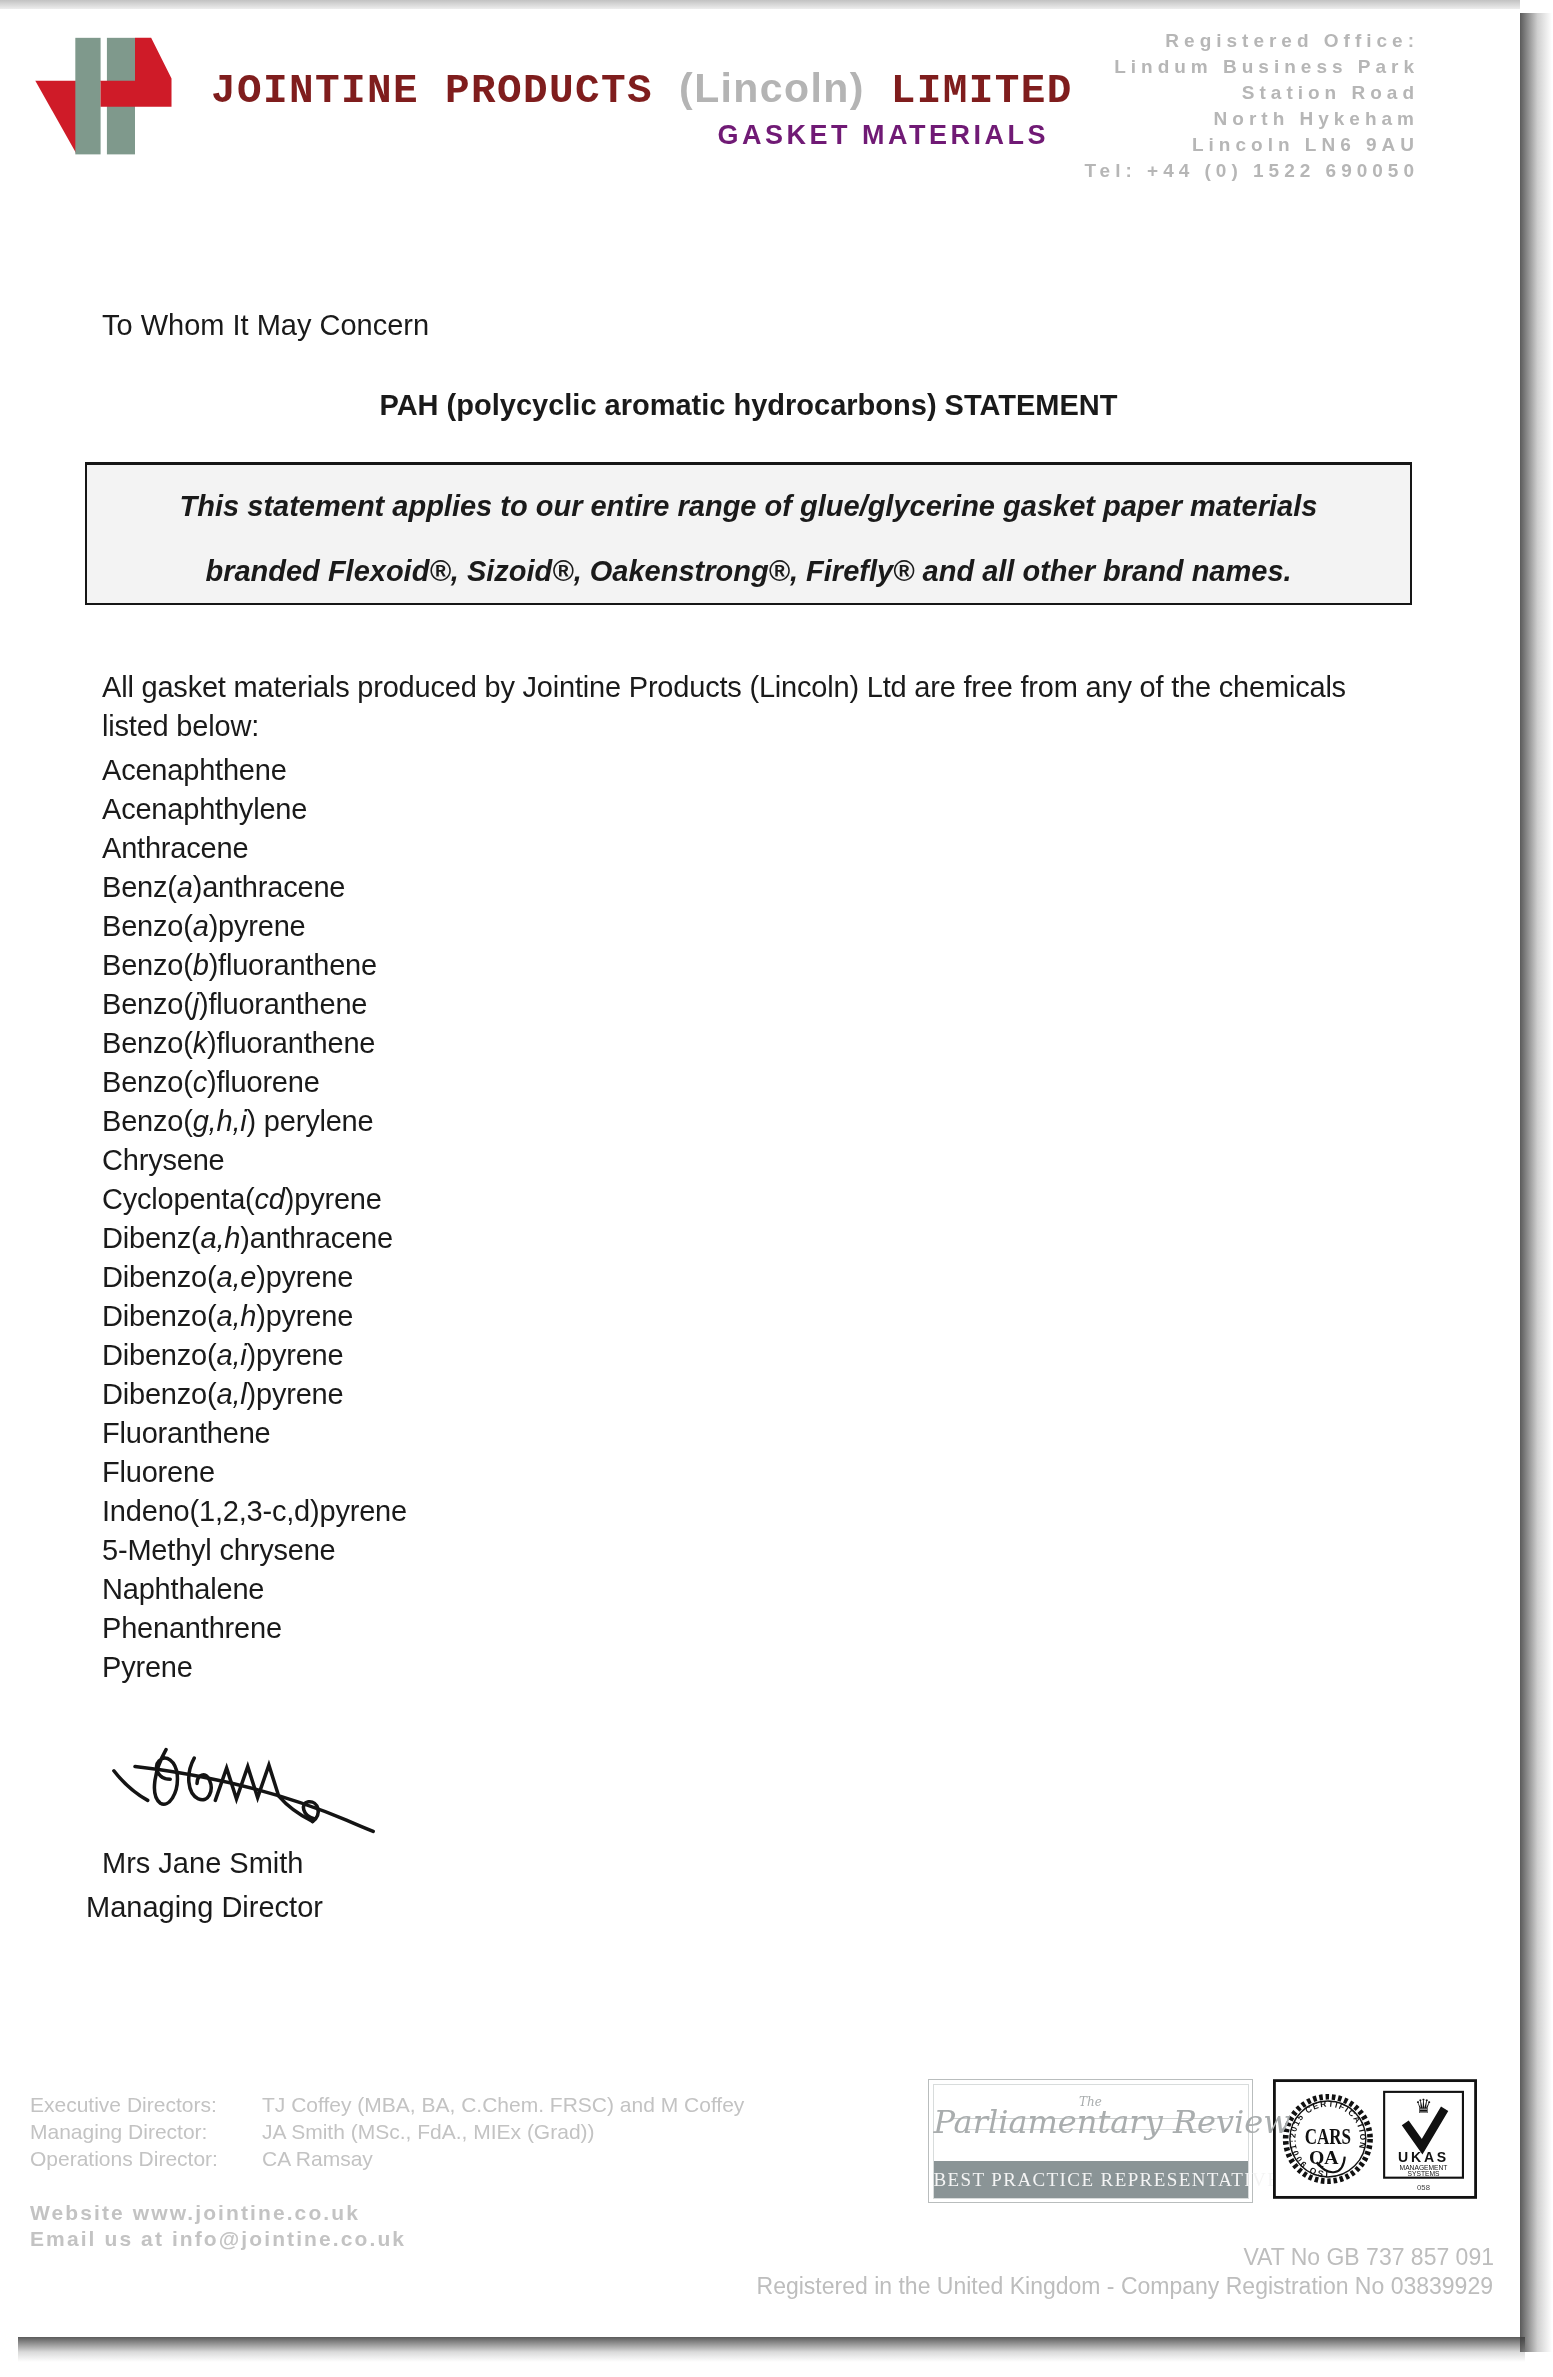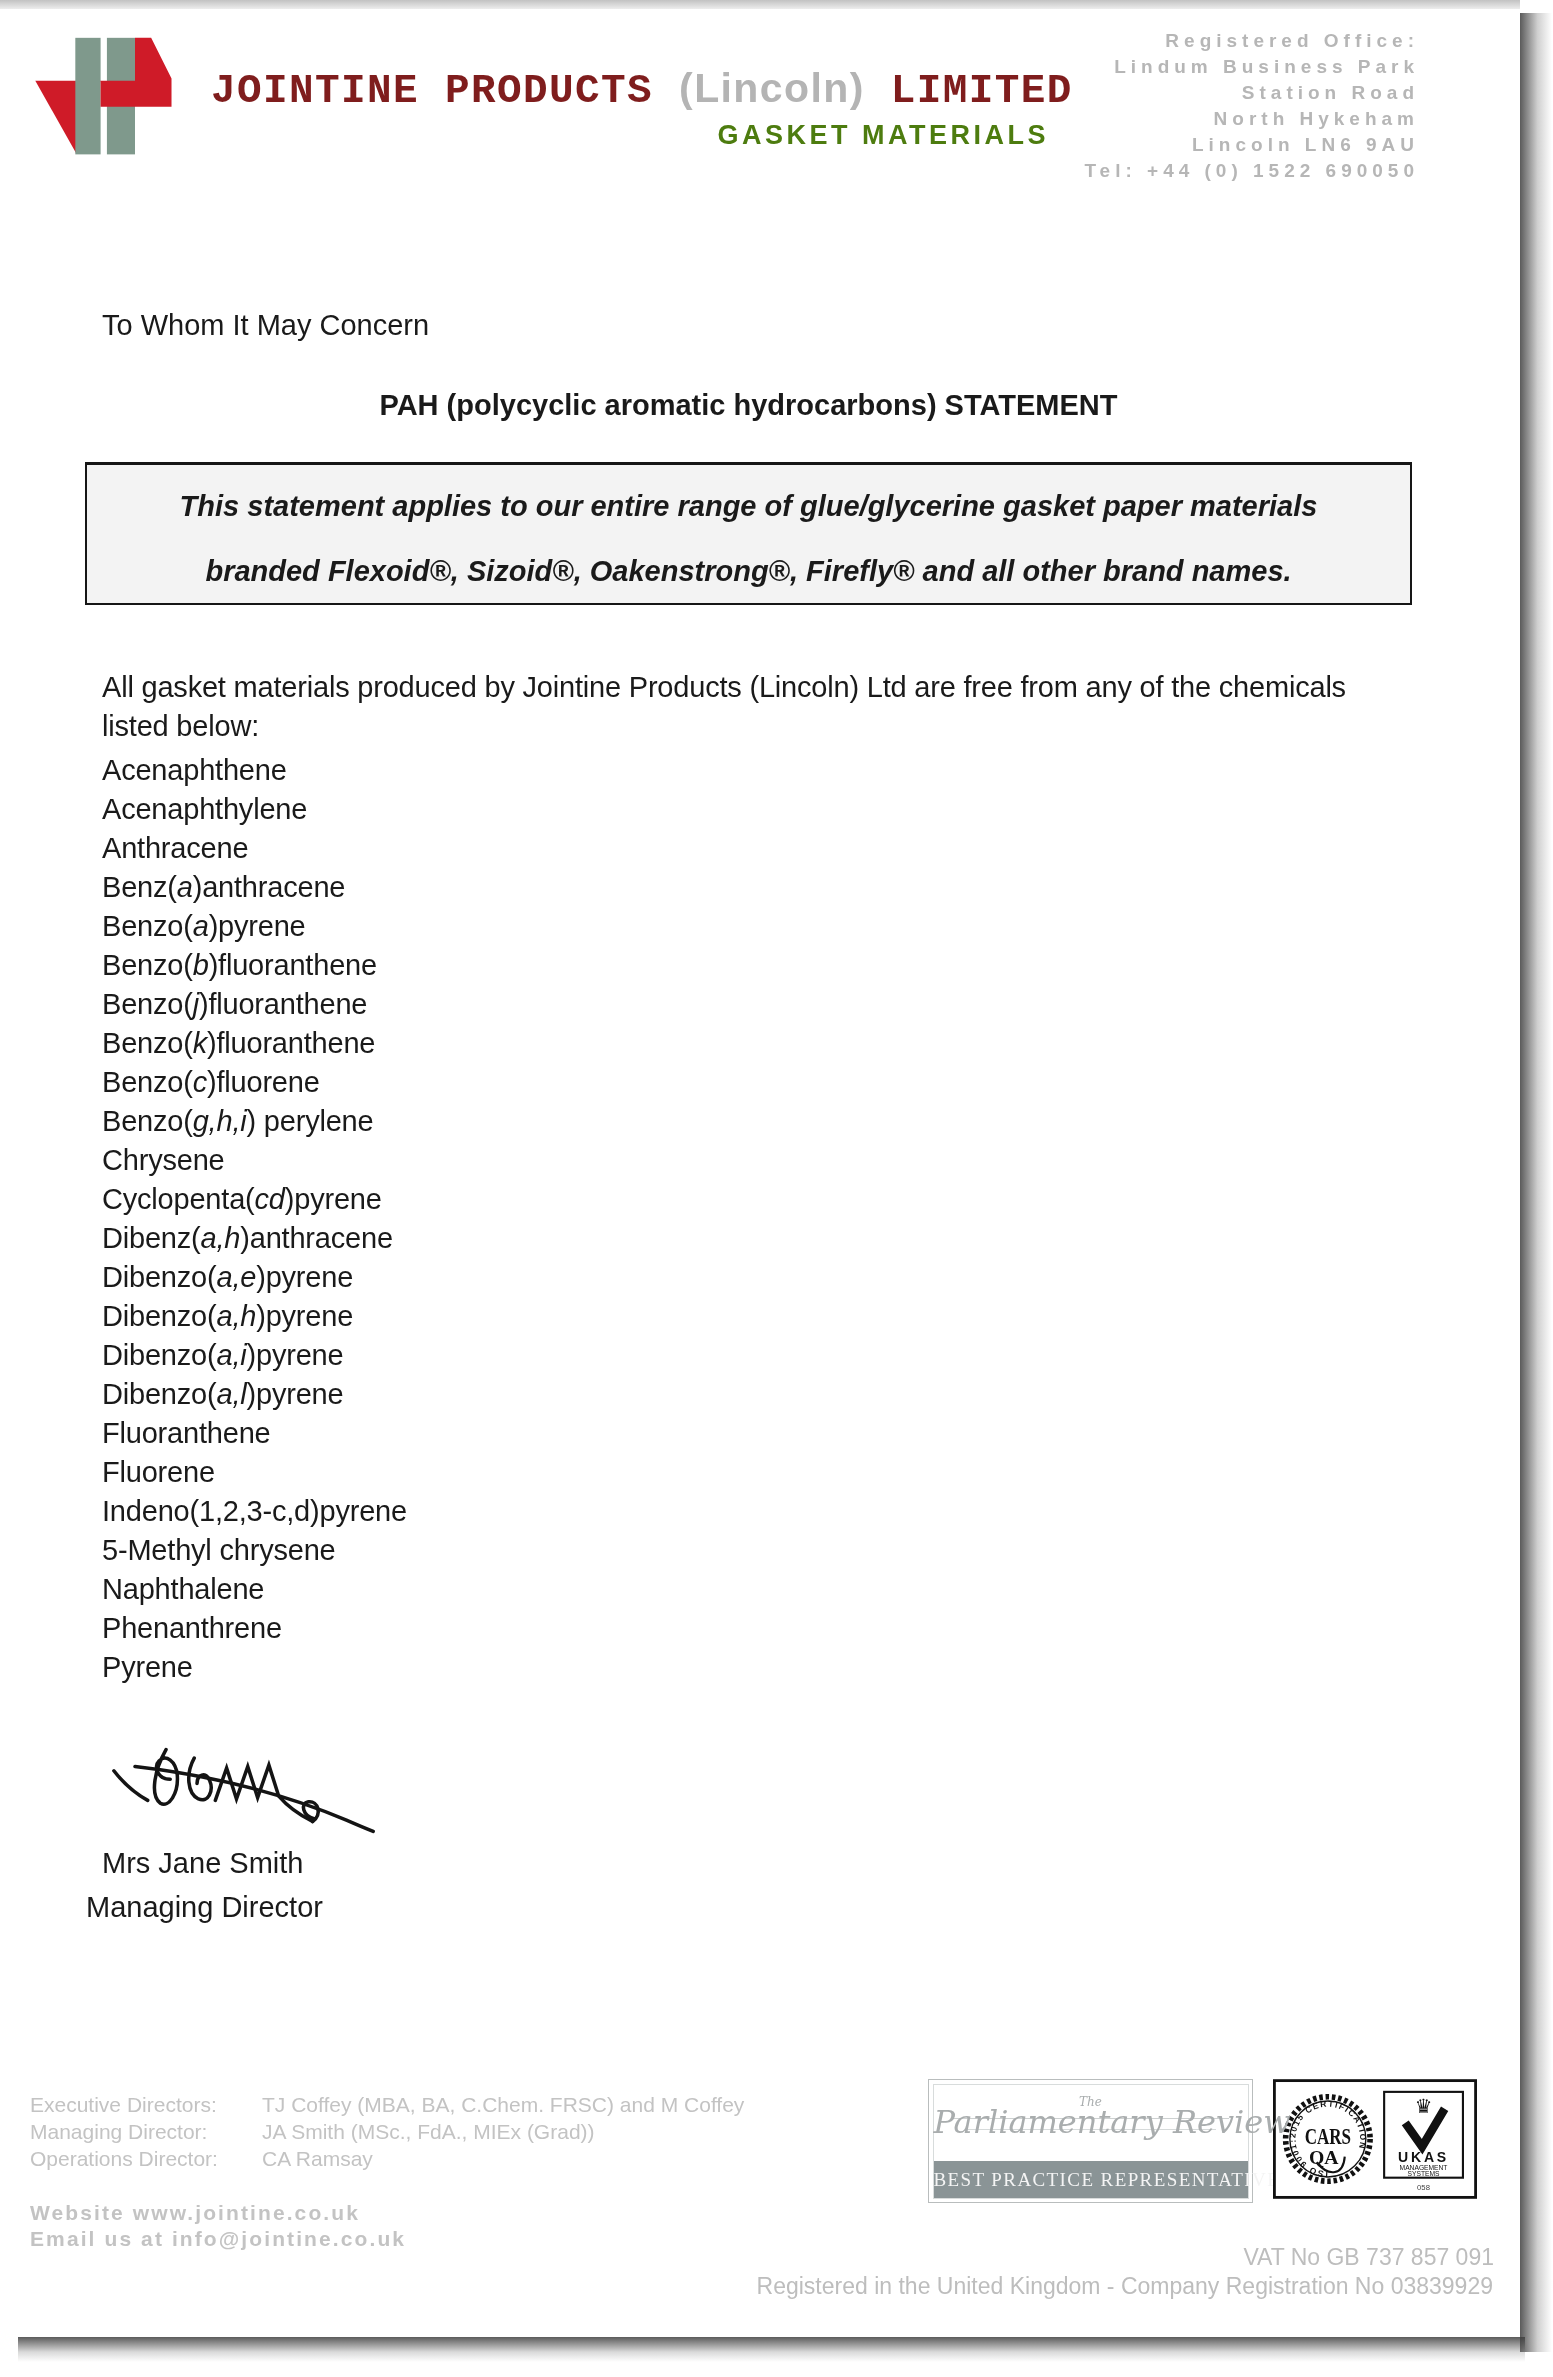--- a/index.html
+++ b/index.html
@@ -16,21 +16,21 @@
   .shadow-right { left:1520px; top:12.7px; width:32px; height:2339px;
     background:linear-gradient(to right, rgba(62,62,62,.85), rgba(120,120,120,.35) 55%, rgba(255,255,255,0)); }
   .shadow-bottom { left:18.3px; top:2337px; width:1507px; height:25px;
     background:linear-gradient(to bottom, rgba(62,62,62,.85), rgba(130,130,130,.3) 60%, rgba(255,255,255,0)); }
 
   
   .brand-line { left:211px; top:65px; font-weight:bold; font-size:41px; letter-spacing:1.4px; white-space:nowrap; }
   .brand-red { color:#7f1d1d;font-family:Liberation Mono, monospace; }
   .brand-gray { color:#b4b4b4; }
   .brand-sub { left:211px; top:120px; width:838px; text-align:right;
-    font-weight:bold; font-size:27px; letter-spacing:3.5px; color:#4d7c0f; white-space:nowrap; }
+    font-weight:bold; font-size:27px; letter-spacing:3.5px; color:#701a75; white-space:nowrap; }
   .reg-office { left:986px; top:28px; width:433px; text-align:right;
     font-weight:bold; font-size:19px; letter-spacing:5px; line-height:26px; color:#b6b6b6; white-space:nowrap; }
 
   
   .salutation { left:102px; top:309px; font-size:29px; }
   .doc-title  { left:85px; top:389px; width:1327px; text-align:center; font-size:29px; font-weight:bold; }
   .stmt-box   { left:85px; top:462px; width:1327px; height:143px;
     background:#f3f3f3; border:2.1px solid #161616; border-top-width:3.5px;
     text-align:center; font-weight:bold; font-style:italic; font-size:29px;
     padding-top:9.2px; line-height:65px; }

